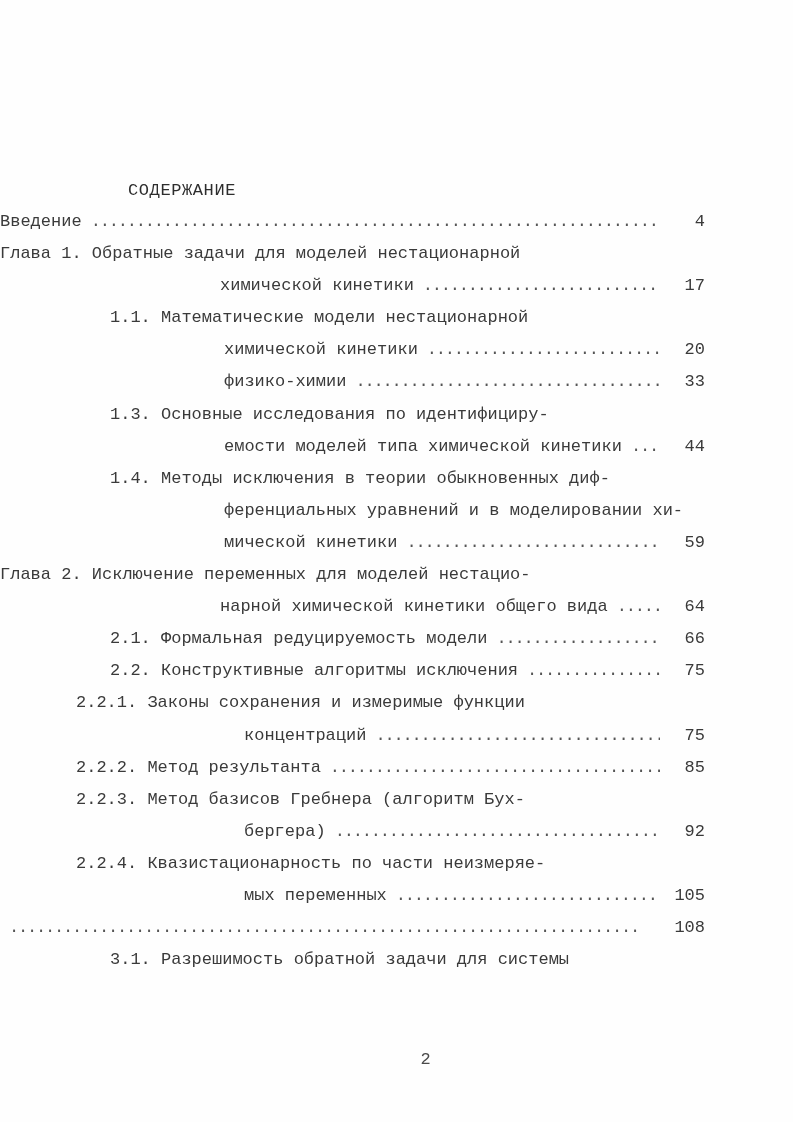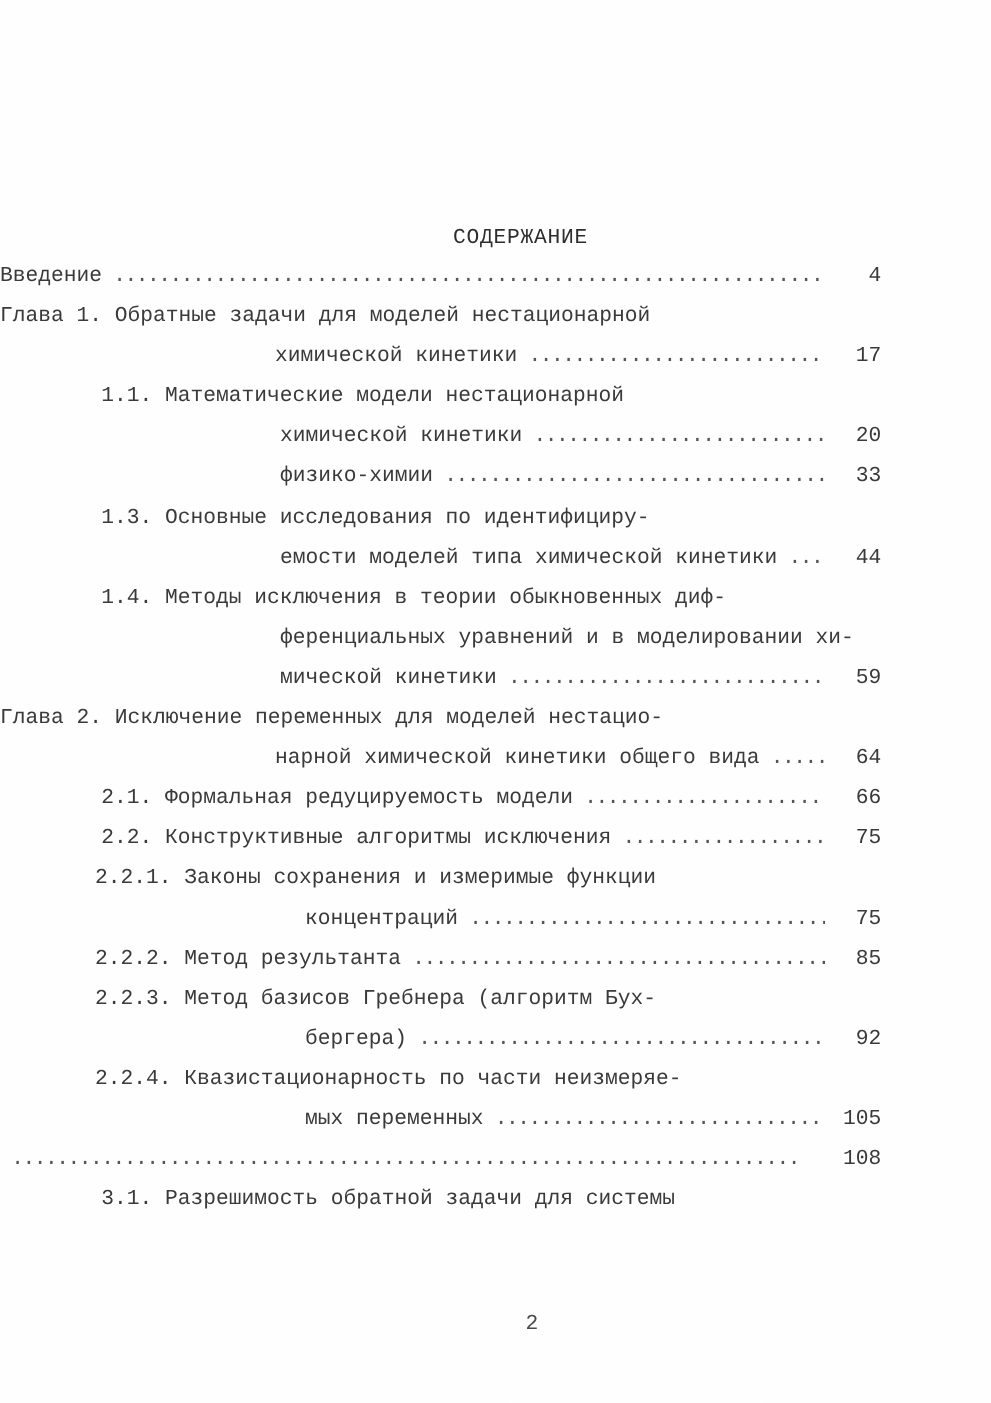--- a/index.html
+++ b/index.html
@@ -14,21 +14,20 @@
     background: #fefefe;
     font-family: "Liberation Mono", "DejaVu Sans Mono", monospace;
     color: #3a3a3a;
     overflow: hidden;
   }
   .title {
     position: absolute;
     top: 181px;
     left: 128px;
     width: 577px;
-    text-align: center;
     font-size: 17px;
     letter-spacing: 0.6px;
     color: #2d2d2d;
     white-space: pre;
   }
   .toc {
     position: absolute;
     top: 206px;
     left: 0;
     right: 0;
@@ -38,21 +37,21 @@
     align-items: baseline;
     height: 32.1px;
     line-height: 32.1px;
     font-size: 17px;
     padding-right: 88px;
     box-sizing: border-box;
     white-space: pre;
   }
   .lvl0  { }
   .lvl0c { padding-left: 220px; }
-  .lvl1  { padding-left: 81px; }
+  .lvl1  { padding-left: 110px; }
   .lvl1c { padding-left: 224px; }
   .lvl2  { padding-left: 76px; }
   .lvl2c { padding-left: 244px; }
   .txt {
     white-space: pre;
     flex: 0 0 auto;
   }
   .leader {
     flex: 1 1 auto;
     overflow: hidden;

